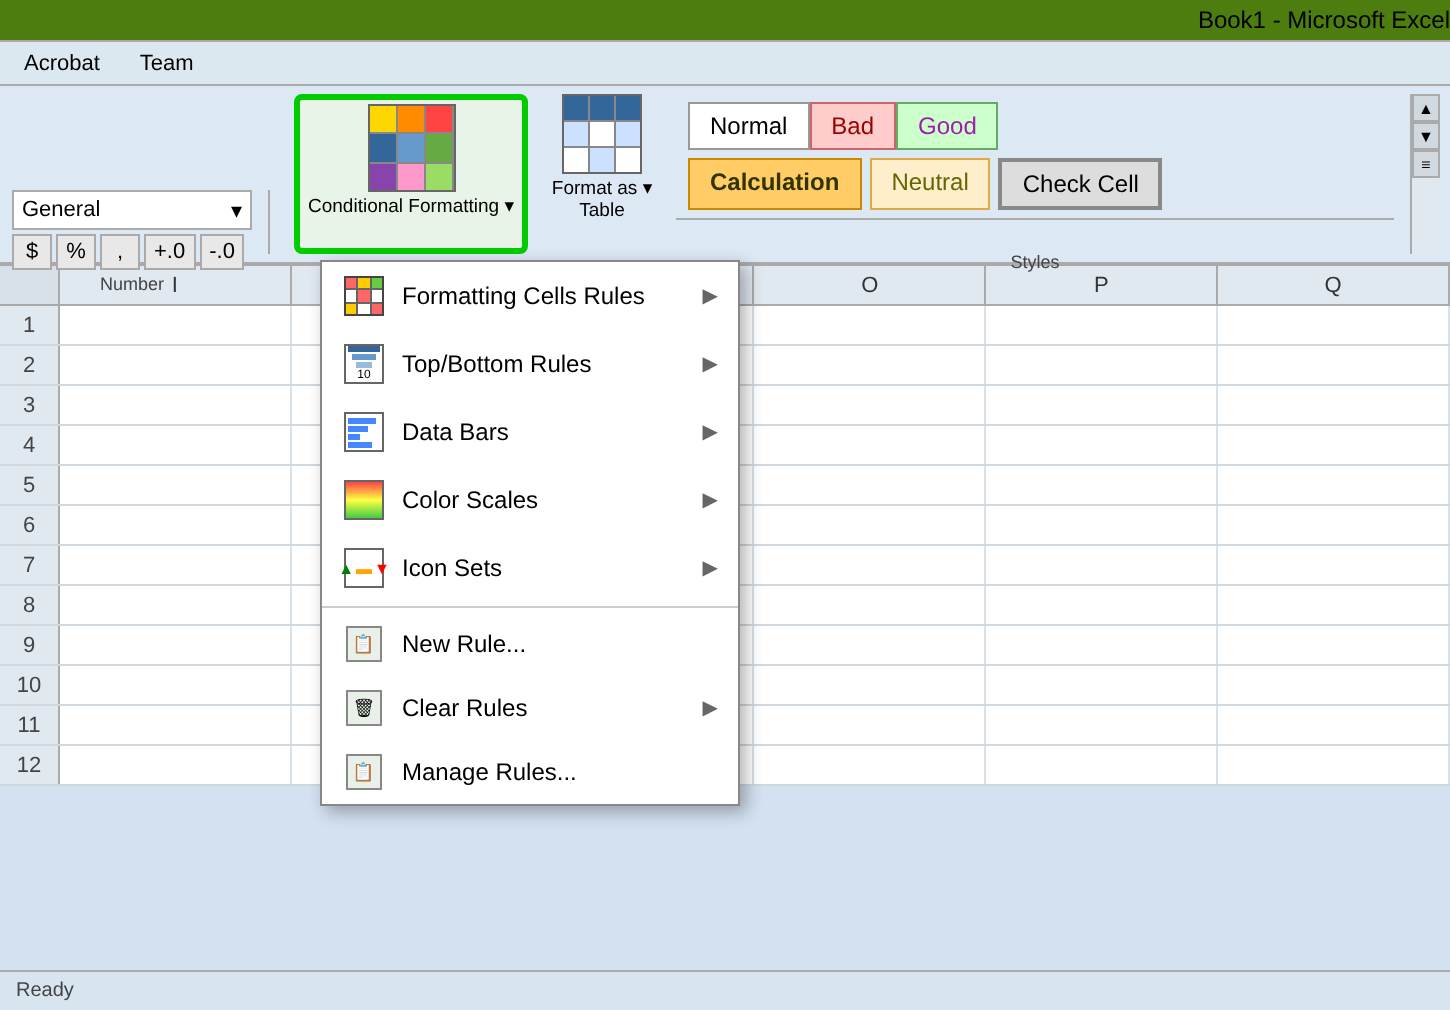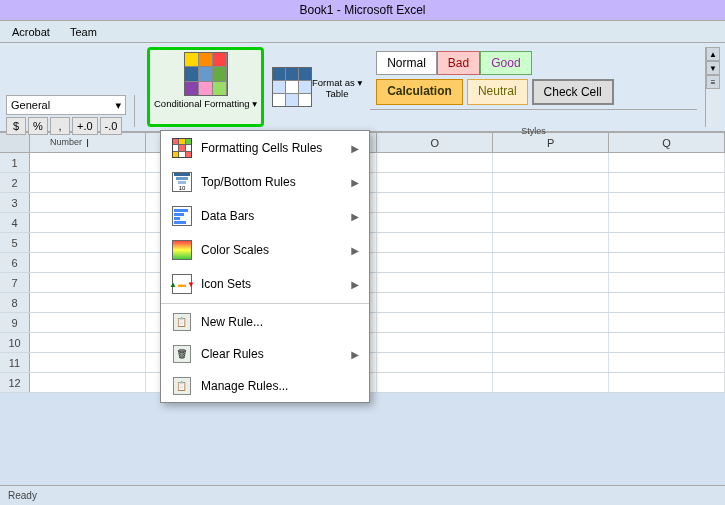--- a/index.html
+++ b/index.html
@@ -8,22 +8,22 @@
       font-size: 11px;
       background: #d4e1f0;
       width: 725px;
       height: 505px;
       overflow: hidden;
       position: relative;
     }
 
     
     .title-bar {
-      background: #c4b5fd;
-      text-align: center;
+      background: #4d7c0f;
+      text-align: right;
       padding: 3px 0;
       font-size: 12px;
       color: #000;
       border-bottom: 1px solid #aaa;
     }
 
     
     .menu-bar {
       background: #dce8f0;
       display: flex;
@@ -142,21 +142,21 @@
       font-size: 9.5px;
       text-align: center;
       color: #000;
       margin-top: 2px;
       line-height: 1.2;
     }
 
     
     .fat-button {
       display: flex;
-      flex-direction: row;
+      flex-direction: column;
       align-items: center;
       cursor: pointer;
       min-width: 58px;
     }
     .fat-icon {
       width: 40px;
       height: 40px;
       display: grid;
       grid-template-columns: 1fr 1fr 1fr;
       grid-template-rows: 1fr 1fr 1fr;

